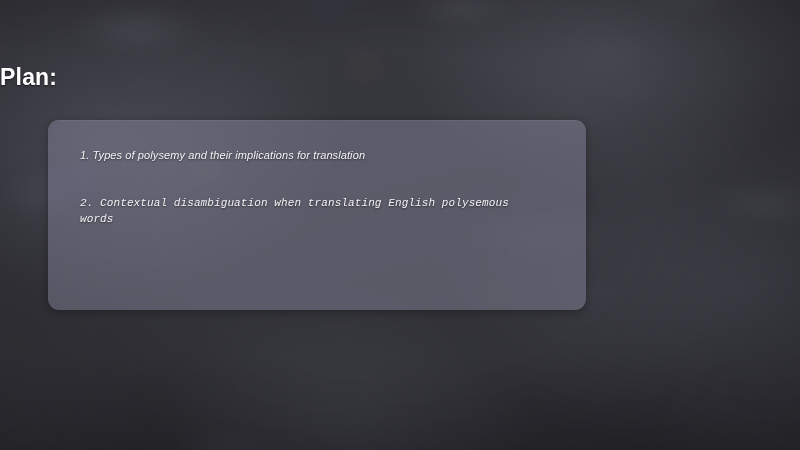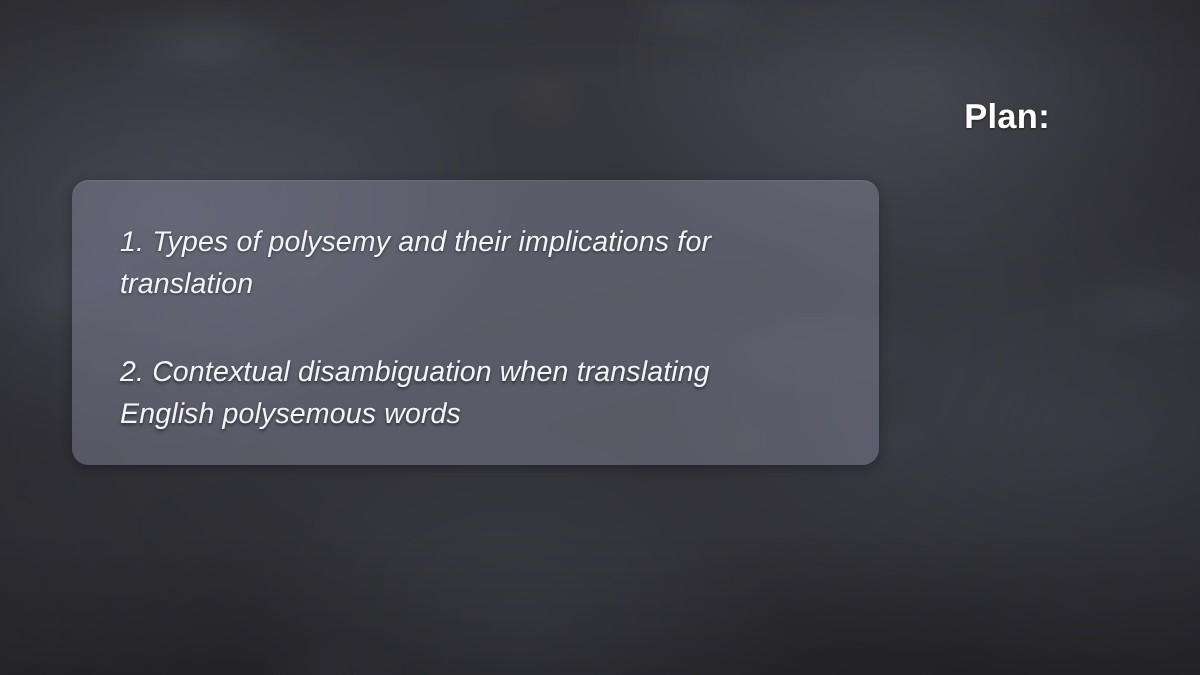--- a/index.html
+++ b/index.html
@@ -69,21 +69,21 @@
       radial-gradient(ellipse 620px 420px at 50% 48%, rgba(0,0,0,0) 38%, rgba(0,0,0,0.28) 100%),
       linear-gradient(to bottom, rgba(0,0,0,0.10) 0%, rgba(0,0,0,0) 18%, rgba(0,0,0,0) 74%, rgba(0,0,0,0.22) 100%);
   }
 
   
   #slide-title {
     position: absolute;
     left: 0;
     top: 64px;
     width: 700px;
-    text-align: right;
+    text-align: left;
     color: #ffffff;
     font-size: 23px;
     font-weight: bold;
     letter-spacing: 0.2px;
     text-shadow: 0 1px 2px rgba(0,0,0,0.55);
     white-space: nowrap;
   }
 
   
   #plan-panel {
@@ -96,28 +96,28 @@
     padding: 28px 30px 24px 32px;
     border-radius: 11px;
     background: rgba(150,150,175,0.40);
     box-shadow:
       0 2px 8px rgba(0,0,0,0.30),
       inset 0 1px 0 rgba(255,255,255,0.06);
   }
 
   .plan-item {
     color: #f4f4f6;
-    font-size: 19px;
+    font-size: 11px;
     font-style: italic;
     line-height: 1.45;
     text-shadow: 0 1px 2px rgba(0,0,0,0.50);
     letter-spacing: 0.1px;
   }
   .plan-item.item-1 { margin: 0 0 32px 0; }
-  .plan-item.item-2 { margin: 0 0 16px 0; max-width: 430px; }
+  .plan-item.item-2 { margin: 0 0 16px 0; max-width: 430px; font-family: Liberation Mono, monospace; }
   .plan-item.item-3 { margin: 0; max-width: 470px; }
 </style>
 </head>
 <body>
 
 <div id="slide">
 
   <div class="bg-layer bg-base"></div>
   <div class="bg-layer bg-smudges"></div>
   <div class="bg-layer bg-tints"></div>

